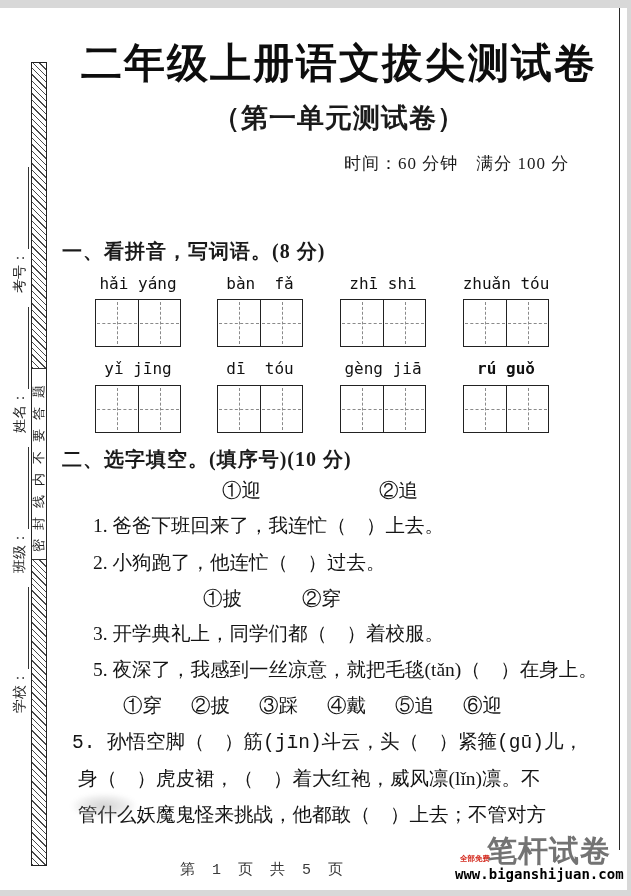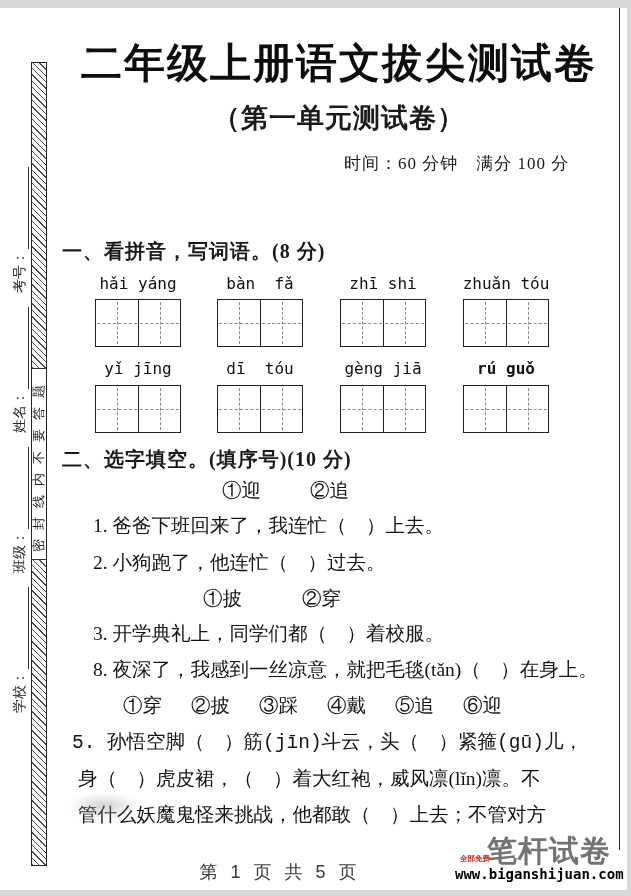--- a/index.html
+++ b/index.html
@@ -90,35 +90,35 @@
     border-left:1px dashed #8a8a8a;
   }
   .tian-cell::after {
     content:""; position:absolute; top:50%; left:1px; right:1px; height:0;
     border-top:1px dashed #8a8a8a;
   }
 
   
   .body-line { font-size:19.5px; white-space:nowrap; color:#141414; }
   .option-row { display:flex; }
-  .opt-gap-wide > span + span { margin-left:49px;text-align:center; }
+  .opt-gap-wide > span + span { margin-left:118px;text-align:center; }
   .opt-gap-mid  > span + span { margin-left:60px; }
   .opt-gap-sm   > span + span { margin-left:29px; }
 
   .watermark-smudge {
     left:72px; top:794px; width:64px; height:24px;
     background:radial-gradient(ellipse at center,#9a9a9a 0%,rgba(160,160,160,.35) 55%,rgba(255,255,255,0) 75%);
     opacity:.45; filter:blur(2px);
   }
 
   
   .page-number {
-    left:180px; top:860px; width:200px; text-align:center;
-    font-size:18px; letter-spacing:4px; color:#3a3a3a;
-    font-family:Liberation Sans, sans-serif;
+    left:180px; top:860px; width:200px; 
+    font-size:15px; letter-spacing:4px; color:#3a3a3a;
+    font-family:Liberation Mono, monospace;
   }
   .logo-text {
     left:487px; top:831px; font-size:30px; font-weight:bold;
     font-family:"Liberation Sans", sans-serif; letter-spacing:1px; color:#737373;
     white-space:nowrap;
   }
   .free-badge {
     left:460px; top:854px; font-size:7.5px; font-weight:bold; color:#d42a1e;
     font-family:"Liberation Sans", sans-serif; white-space:nowrap;
   }
@@ -242,21 +242,21 @@
 
 <div class="abs body-line" style="left:93px; top:512px;">1. 爸爸下班回来了，我连忙（　）上去。</div>
 <div class="abs body-line" style="left:93px; top:549px;">2. 小狗跑了，他连忙（　）过去。</div>
 
 <div class="abs body-line option-row opt-gap-mid" style="left:203px; top:585px;">
   <span>①披</span>
   <span>②穿</span>
 </div>
 
 <div class="abs body-line" style="left:93px; top:620px;">3. 开学典礼上，同学们都（　）着校服。</div>
-<div class="abs body-line" style="left:93px; top:656px;">8. 夜深了，我感到一丝凉意，就把毛毯(tǎn)（　）在身上。</div>
+<div class="abs body-line" style="left:93px; top:656px;">5. 夜深了，我感到一丝凉意，就把毛毯(tǎn)（　）在身上。</div>
 
 <div class="abs body-line option-row opt-gap-sm" style="left:123px; top:692px;">
   <span>①穿</span>
   <span>②披</span>
   <span>③踩</span>
   <span>④戴</span>
   <span>⑤追</span>
   <span>⑥迎</span>
 </div>
 

